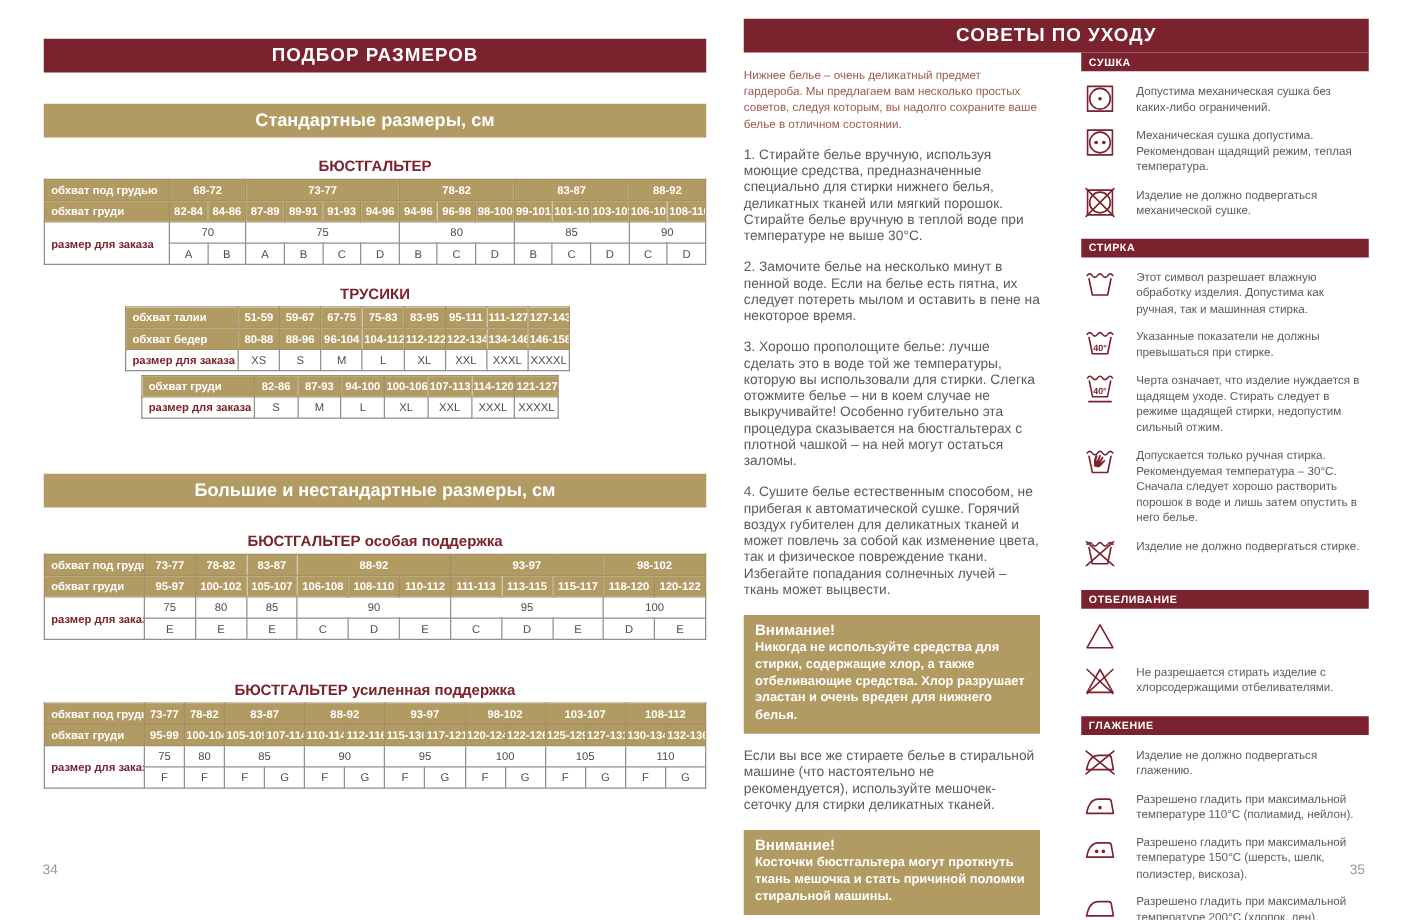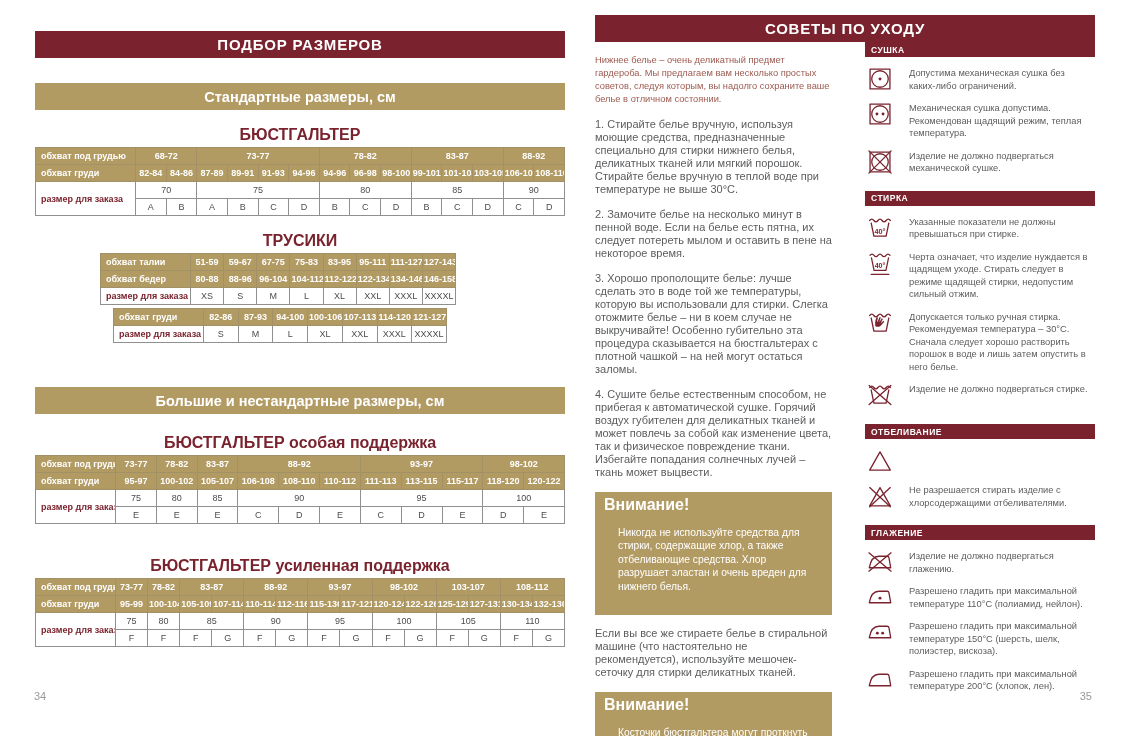--- a/index.html
+++ b/index.html
@@ -11,43 +11,43 @@
   .bar{background:#7a232e;color:#fff;display:flex;align-items:center;justify-content:center;
        font-weight:700;}
   .main-bar{height:27px;font-size:15px;letter-spacing:.8px;}
   .tan-bar{background:#b29a63;color:#fff;height:27px;display:flex;align-items:center;
        justify-content:center;font-weight:700;font-size:14.5px;}
   .pn{position:absolute;bottom:34px;font-size:11px;color:#9a9a9a;}
   #pn-left{left:34px;} #pn-right{right:38px;}
 
   
   #page-left{position:absolute;left:35px;top:31px;width:530px;}
-  .t-title{font-size:16px;font-weight:700;color:#7a232e;text-align:center;}
+  .t-title{font-size:12px;font-weight:700;color:#7a232e;text-align:center;}
   #t1-title{margin-top:16px;} #t2-title{margin-top:16px;} #t3-title{margin-top:9px;}
   #t4-title{margin-top:20px;} #t5-title{margin-top:33px;}
   #band1{margin-top:25px;} #band2{margin-top:44px;}
   .tbl{margin-top:3px;}
   .tbl table{width:100%;border-collapse:collapse;table-layout:fixed;}
   .tbl td{border:1px solid #909090;height:16px;font-size:9px;line-height:10px;text-align:center;
       color:#4b4c4e;padding:0 1px;white-space:nowrap;overflow:hidden;}
   .tbl td.h{background:#b29a63;color:#fff;font-weight:700;border-color:#a29066;}
   .tbl td.hl{background:#b29a63;color:#fff;font-weight:700;text-align:left;padding-left:5px;border-color:#a29066;}
   .tbl td.rl{color:#7a232e;font-weight:700;text-align:left;padding-left:5px;}
   #tbl-panties{width:356px;margin-left:65px;}
   #tbl-top{width:334px;margin-left:78px;}
 
   
   #page-right{position:absolute;left:595px;top:15px;width:500px;}
   #rp-col1{position:absolute;left:0;top:27px;width:237px;}
   #rp-col2{position:absolute;left:270px;top:27px;width:230px;}
   .body-p{font-size:11px;line-height:13px;color:#5b5c5e;margin:12px 0 0;}
   .intro{color:#9d5a50;font-size:9.3px;line-height:13px;margin:12px 0 0;}
   .callout{background:#b29a63;color:#fff;padding:6px 9px 8px;margin-top:13px;}
-  .callout .ct{font-weight:700;font-size:16px;line-height:13.5px;margin:0;}
-  .callout .cb{font-size:10.3px;line-height:13.5px;margin:14px;}
+  .callout .ct{font-weight:700;font-size:12px;line-height:13.5px;margin:0;}
+  .callout .cb{font-size:10.3px;line-height:13.5px;margin:0;font-weight:bold;}
   .sec-bar{height:15px;background:#7a232e;color:#fff;font-size:8.5px;font-weight:700;
       display:flex;align-items:center;padding-left:6px;letter-spacing:.5px;}
   #clean-bar{height:16px;margin-top:16px;font-size:10px;}
   .ci{display:flex;align-items:flex-start;margin-top:9px;}
   .ci-icon{flex:0 0 26px;margin-left:2px;}
   .ci-icon svg{display:block;}
   .ci p{margin:1px 0 0 16px;font-size:9.3px;line-height:12.5px;color:#5b5c5e;width:182px;}
   .clean .ci{margin-top:12px;}
   .clean .ci-icon{flex:0 0 32px;margin-left:12px;}
   .clean .ci p{margin-left:26px;width:176px;}
@@ -397,20 +397,29 @@
         </div>
       </div>
 
     <div class="sec-bar sym-gap">СТИРКА</div>
     <div class="sym">
         <div class="ci">
           <span class="ci-icon">
             <svg viewBox="0 0 34 34" width="26" height="26" fill="none" stroke="#7a232e" stroke-width="1.7" stroke-linecap="round" stroke-linejoin="round">
               <path d="M3.5 7.2C5.3 4.8 7.1 4.8 8.9 7.2 10.7 9.6 12.5 9.6 14.3 7.2 16.1 4.8 17.9 4.8 19.7 7.2 21.5 9.6 23.3 9.6 25.1 7.2 26.9 4.8 28.7 4.8 30.5 7.2"></path>
               <path d="M5.5 10.5 9 27.5 25 27.5 28.5 10.5"></path>
+            </svg>
+          </span>
+          <p>Этот символ разрешает влажную обработку изделия. Допустима как ручная, так и машинная стирка.</p>
+        </div>
+        <div class="ci">
+          <span class="ci-icon">
+            <svg viewBox="0 0 34 34" width="26" height="26" fill="none" stroke="#7a232e" stroke-width="1.7" stroke-linecap="round" stroke-linejoin="round">
+              <path d="M3.5 7.2C5.3 4.8 7.1 4.8 8.9 7.2 10.7 9.6 12.5 9.6 14.3 7.2 16.1 4.8 17.9 4.8 19.7 7.2 21.5 9.6 23.3 9.6 25.1 7.2 26.9 4.8 28.7 4.8 30.5 7.2"></path>
+              <path d="M5.5 10.5 9 27.5 25 27.5 28.5 10.5"></path>
               <text x="17" y="24.5" font-size="9.5" font-weight="bold" fill="#7a232e" stroke="none" text-anchor="middle" font-family="Liberation Sans,sans-serif">40°</text>
             </svg>
           </span>
           <p>Указанные показатели не должны превышаться при стирке.</p>
         </div>
         <div class="ci">
           <span class="ci-icon">
             <svg viewBox="0 0 34 35" width="26" height="26" fill="none" stroke="#7a232e" stroke-width="1.7" stroke-linecap="round" stroke-linejoin="round">
               <path d="M3.5 7.2C5.3 4.8 7.1 4.8 8.9 7.2 10.7 9.6 12.5 9.6 14.3 7.2 16.1 4.8 17.9 4.8 19.7 7.2 21.5 9.6 23.3 9.6 25.1 7.2 26.9 4.8 28.7 4.8 30.5 7.2"></path>
               <path d="M5.5 10.5 9 27.5 25 27.5 28.5 10.5"></path>

